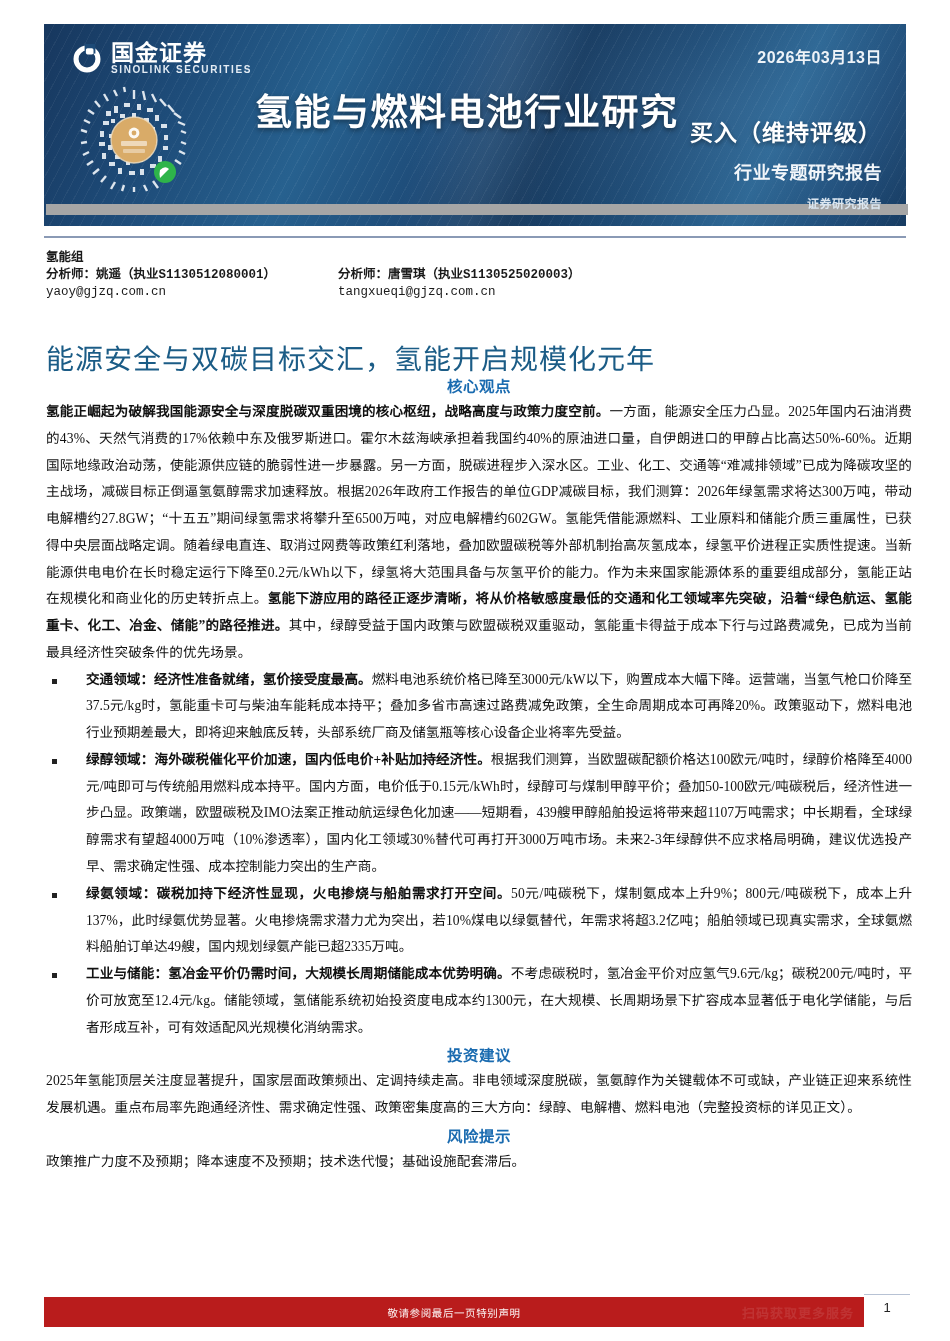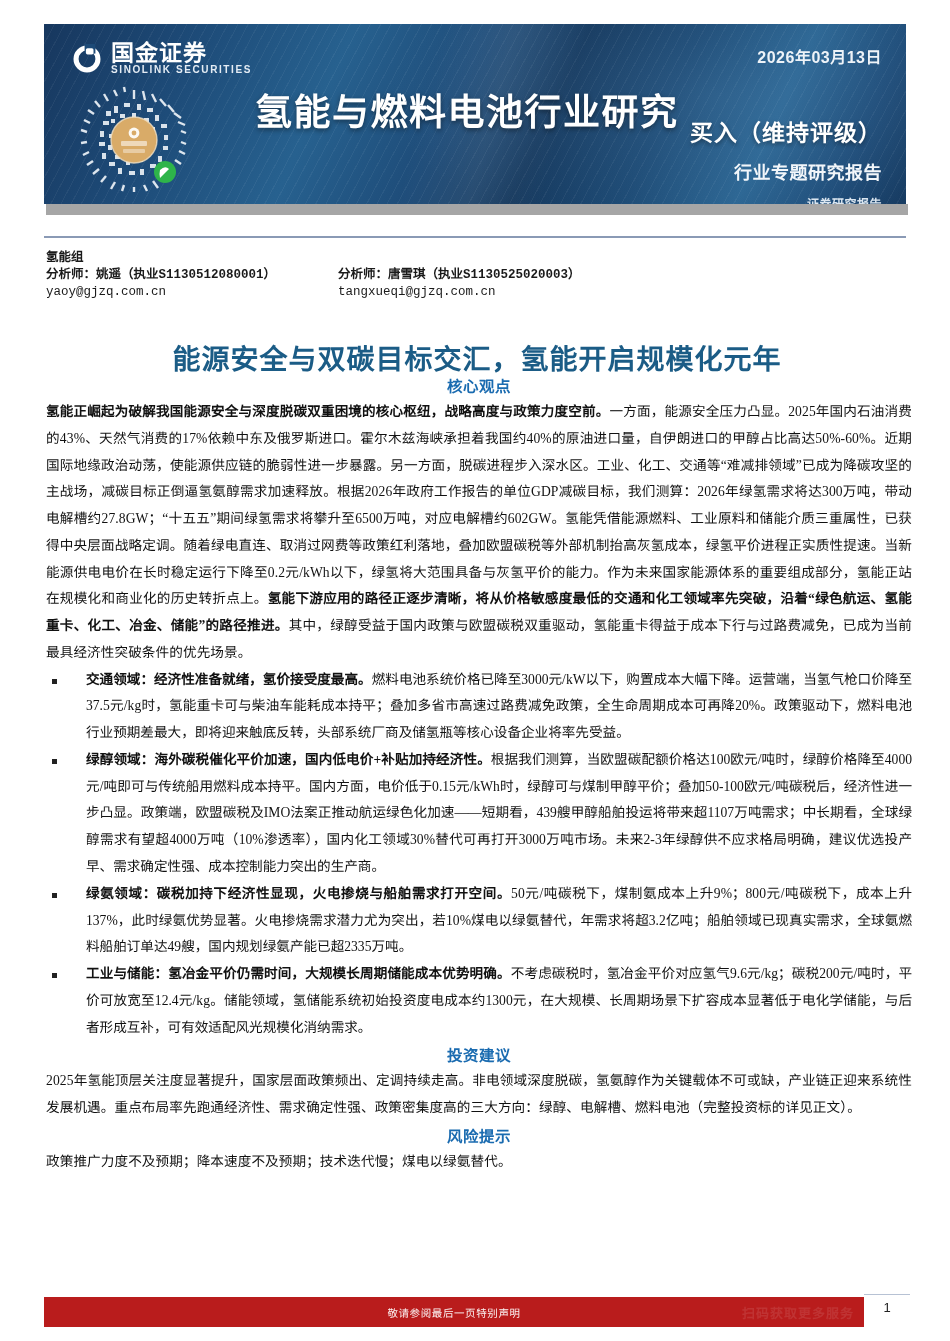--- a/index.html
+++ b/index.html
@@ -22,21 +22,21 @@
     width: 950px;
     height: 1341px;
     background: #fff;
     padding: 0;
   }
 
   
   .banner-wrap {
     position: absolute;
     left: 44px; top: 24px;
-    width: 862px; height: 180px;
+    width: 862px; height: 202px;
   }
   .banner {
     position: relative;
     width: 100%; height: 100%;
     overflow: hidden;
     background:
       linear-gradient(115deg,
         #17375e 0%,
         #1d4a77 16%,
         #27618f 33%,
@@ -190,24 +190,23 @@
     white-space: nowrap;
   }
   .an-name { font-weight: 700; }
   .an-mail { font-weight: 400; }
 
   
   .doc-title {
     position: absolute;
     left: 46px; top: 318px;
     width: 862px;
-    text-align: center;
     font-family: "Liberation Sans", sans-serif;
     font-size: 28px;
-    font-weight: 700;
+    font-weight: 400;
     color: #1b5c86;
     letter-spacing: 1px;
     white-space: nowrap;
   }
 
   
   .content {
     position: absolute;
     left: 46px; top: 374px;
     width: 866px;
@@ -443,21 +442,21 @@
       <li><span class="b">交通领域：经济性准备就绪，氢价接受度最高。</span><span>燃料电池系统价格已降至3000元/kW以下，购置成本大幅下降。运营端，当氢气枪口价降至37.5元/kg时，氢能重卡可与柴油车能耗成本持平；叠加多省市高速过路费减免政策，全生命周期成本可再降20%。政策驱动下，燃料电池行业预期差最大，即将迎来触底反转，头部系统厂商及储氢瓶等核心设备企业将率先受益。</span></li>
       <li><span class="b">绿醇领域：海外碳税催化平价加速，国内低电价+补贴加持经济性。</span><span>根据我们测算，当欧盟碳配额价格达100欧元/吨时，绿醇价格降至4000元/吨即可与传统船用燃料成本持平。国内方面，电价低于0.15元/kWh时，绿醇可与煤制甲醇平价；叠加50-100欧元/吨碳税后，经济性进一步凸显。政策端，欧盟碳税及IMO法案正推动航运绿色化加速——短期看，439艘甲醇船舶投运将带来超1107万吨需求；中长期看，全球绿醇需求有望超4000万吨（10%渗透率），国内化工领域30%替代可再打开3000万吨市场。未来2-3年绿醇供不应求格局明确，建议优选投产早、需求确定性强、成本控制能力突出的生产商。</span></li>
       <li><span class="b">绿氨领域：碳税加持下经济性显现，火电掺烧与船舶需求打开空间。</span><span>50元/吨碳税下，煤制氨成本上升9%；800元/吨碳税下，成本上升137%，此时绿氨优势显著。火电掺烧需求潜力尤为突出，若10%煤电以绿氨替代，年需求将超3.2亿吨；船舶领域已现真实需求，全球氨燃料船舶订单达49艘，国内规划绿氨产能已超2335万吨。</span></li>
       <li><span class="b">工业与储能：氢冶金平价仍需时间，大规模长周期储能成本优势明确。</span><span>不考虑碳税时，氢冶金平价对应氢气9.6元/kg；碳税200元/吨时，平价可放宽至12.4元/kg。储能领域，氢储能系统初始投资度电成本约1300元，在大规模、长周期场景下扩容成本显著低于电化学储能，与后者形成互补，可有效适配风光规模化消纳需求。</span></li>
     </ul>
 
     <h2 class="sec-head tight">投资建议</h2>
     <p class="para">2025年氢能顶层关注度显著提升，国家层面政策频出、定调持续走高。非电领域深度脱碳，氢氨醇作为关键载体不可或缺，产业链正迎来系统性发展机遇。重点布局率先跑通经济性、需求确定性强、政策密集度高的三大方向：绿醇、电解槽、燃料电池（完整投资标的详见正文）。</p>
 
     <h2 class="sec-head tight">风险提示</h2>
-    <p class="para">政策推广力度不及预期；降本速度不及预期；技术迭代慢；煤电以绿氨替代。</p>
+    <p class="para">政策推广力度不及预期；降本速度不及预期；技术迭代慢；基础设施配套滞后。</p>
   </div>
 
   <div class="footer-bar">
     <div class="footer-text">敬请参阅最后一页特别声明</div>
     <div class="footer-watermark">扫码获取更多服务</div>
   </div>
   <div class="footer-rule"></div>
   <div class="page-num">1</div>
 
 </div>

